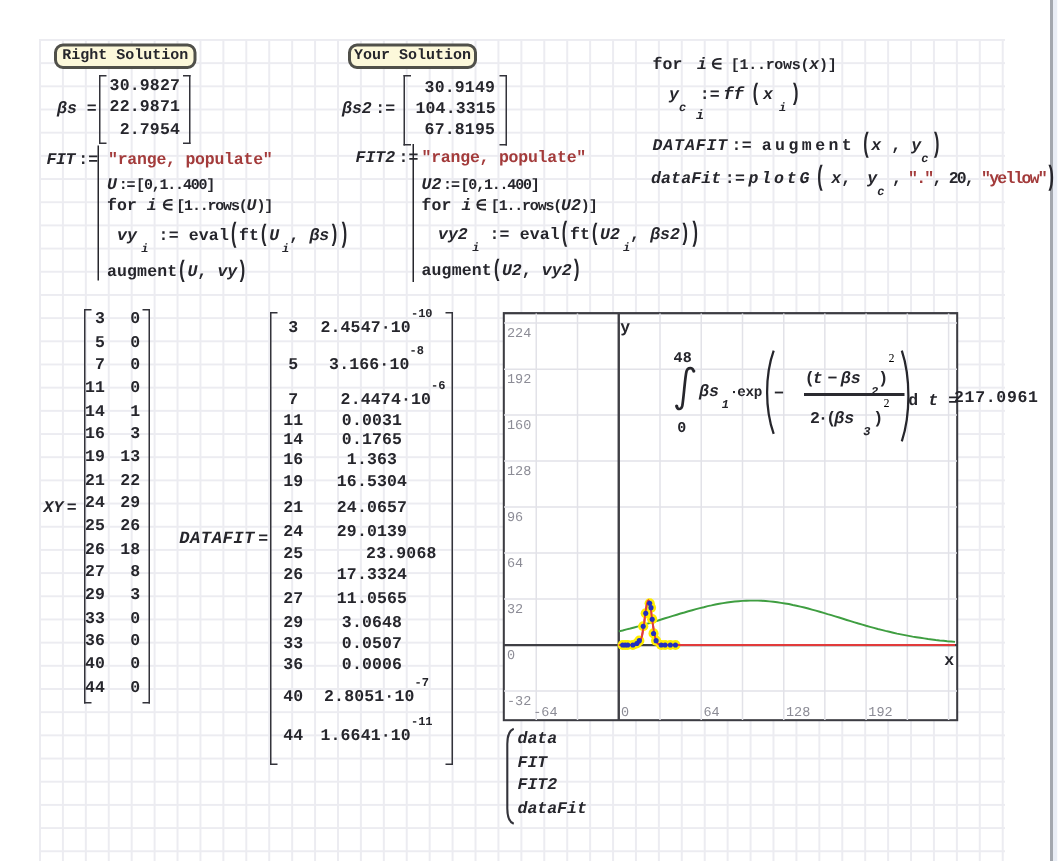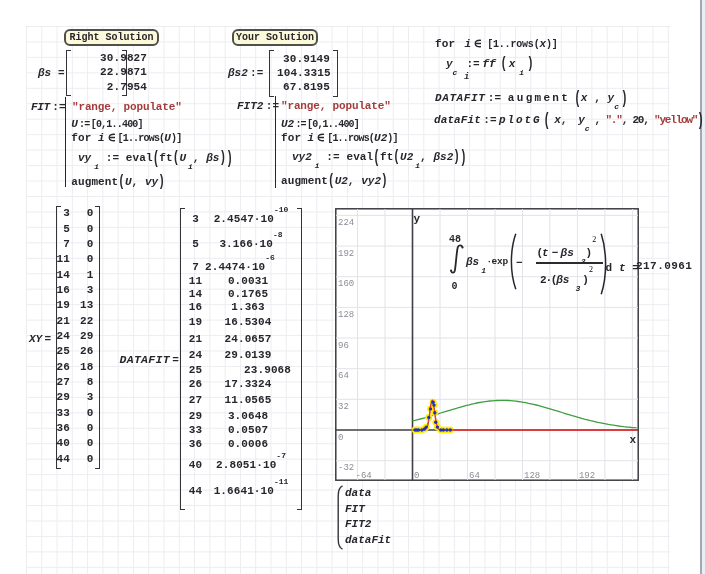--- a/index.html
+++ b/index.html
@@ -22,26 +22,26 @@
 .w{letter-spacing:2.3px;}
 .p15{display:inline-block;transform:scaleY(1.45);font-weight:bold;}
 .p18{display:inline-block;transform:scaleY(1.7);font-weight:bold;}
 </style></head>
 <body>
 <div class="grid"></div>
 
 <div style="position:absolute;left:700px;top:0;width:2px;height:574px;background:#a3a7ae;"></div>
 <div style="position:absolute;left:702px;top:0;width:3px;height:574px;background:#e9edf5;"></div>
 
-<div class="btn" style="left:36px;top:29px;width:91px;height:13px;line-height:13px;margin-left:28px;">Right Solution</div>
+<div class="btn" style="left:36px;top:29px;width:91px;height:13px;line-height:13px;">Right Solution</div>
 <div class="btn" style="left:232px;top:29px;width:82px;height:13px;line-height:13px;">Your Solution</div>
 
 <div class="abs" style="left:38px;top:63.5px;"><span class="v">βs</span><span class="m"> = </span></div>
 <div class="lbr" style="left:65.5px;top:50px;height:44px;"></div>
-<div class="abs m" style="left:73px;top:51px;line-height:14.3px;text-align:right;width:47px;margin-left:27px;">30.9827<br>22.9871<br>2.7954</div>
+<div class="abs m" style="left:73px;top:51px;line-height:14.3px;text-align:right;width:47px;">30.9827<br>22.9871<br>2.7954</div>
 <div class="rbr" style="left:122px;top:50px;height:44px;"></div>
 
 <div class="abs" style="left:31px;top:97.5px;"><span class="v" style="letter-spacing:-0.3px;">FIT</span><span class="m"> := </span></div>
 <div class="pbar" style="left:64.5px;top:96.5px;height:90px;"></div>
 <div class="abs m red" style="left:72px;top:100.3px;letter-spacing:-0.15px;">"range, populate"</div>
 <div class="abs" style="left:71.3px;top:115.3px;"><span class="v">U</span><span class="m9"> := </span><span class="m9">[0,1..400]</span></div>
 <div class="abs" style="left:71.3px;top:128.7px;"><span class="m">for</span><span class="in" style="width:6.5px;"></span><span class="v">i</span><svg style="display:inline-block;vertical-align:-1px;margin:0 2px;" width="9" height="9" viewBox="0 0 9 9">
       <path d="M8,1.3 Q2.2,0.9 2.2,4.5 Q2.2,8.1 8,7.7 M2.4,4.5 L8,4.5" stroke="#26262c" stroke-width="1.3" fill="none"></path>
     </svg><span class="m9">[1..rows(</span><span class="v">U</span><span class="m9">)]</span></div>
 <div class="abs" style="left:78px;top:149px;"><span class="v">vy</span><span class="in" style="width:3px;"></span><sub class="s v">i</sub><span class="m"> := eval</span><span class="p18 m">(</span><span class="m">ft</span><span class="p15 m">(</span><span class="v">U</span><span class="in" style="width:2px;"></span><sub class="s v">i</sub><span class="m">, </span><span class="v">βs</span><span class="p15 m">)</span><span class="p18 m">)</span></div>
@@ -78,21 +78,21 @@
 
 <div class="abs" style="left:119.5px;top:350.5px;"><span class="v" style="font-size:11.5px;letter-spacing:0.3px;">DATAFIT</span><span class="m"> = </span></div>
 <div class="lbr" style="left:179.6px;top:207.6px;height:300px;"></div>
 <div class="rbr" style="left:297.4px;top:207.6px;height:300px;"></div>
 <div id="dfm">
 <div class="abs m" style="left:186px;top:212px;width:19px;text-align:center;">3</div>
 <div class="abs m" style="left:205px;top:212px;width:92px;text-align:center;">2.4547·10<sup class="s">-10</sup></div>
 <div class="abs m" style="left:186px;top:236.5px;width:19px;text-align:center;">5</div>
 <div class="abs m" style="left:205px;top:236.5px;width:92px;text-align:center;">3.166·10<sup class="s">-8</sup></div>
 <div class="abs m" style="left:186px;top:259.5px;width:19px;text-align:center;">7</div>
-<div class="abs m" style="left:205px;top:259.5px;width:92px;text-align:left;">2.4474·10<sup class="s">-6</sup></div>
+<div class="abs m" style="left:205px;top:259.5px;width:92px;text-align:right;">2.4474·10<sup class="s">-6</sup></div>
 <div class="abs m" style="left:186px;top:274px;width:19px;text-align:center;">11</div>
 <div class="abs m" style="left:205px;top:274px;width:86px;text-align:center;">0.0031</div>
 <div class="abs m" style="left:186px;top:286.7px;width:19px;text-align:center;">14</div>
 <div class="abs m" style="left:205px;top:286.7px;width:86px;text-align:center;">0.1765</div>
 <div class="abs m" style="left:186px;top:299.9px;width:19px;text-align:center;">16</div>
 <div class="abs m" style="left:205px;top:299.9px;width:86px;text-align:center;">1.363</div>
 <div class="abs m" style="left:186px;top:315.4px;width:19px;text-align:center;">19</div>
 <div class="abs m" style="left:205px;top:315.4px;width:86px;text-align:center;">16.5304</div>
 <div class="abs m" style="left:186px;top:331.5px;width:19px;text-align:center;">21</div>
 <div class="abs m" style="left:205px;top:331.5px;width:86px;text-align:center;">24.0657</div>

